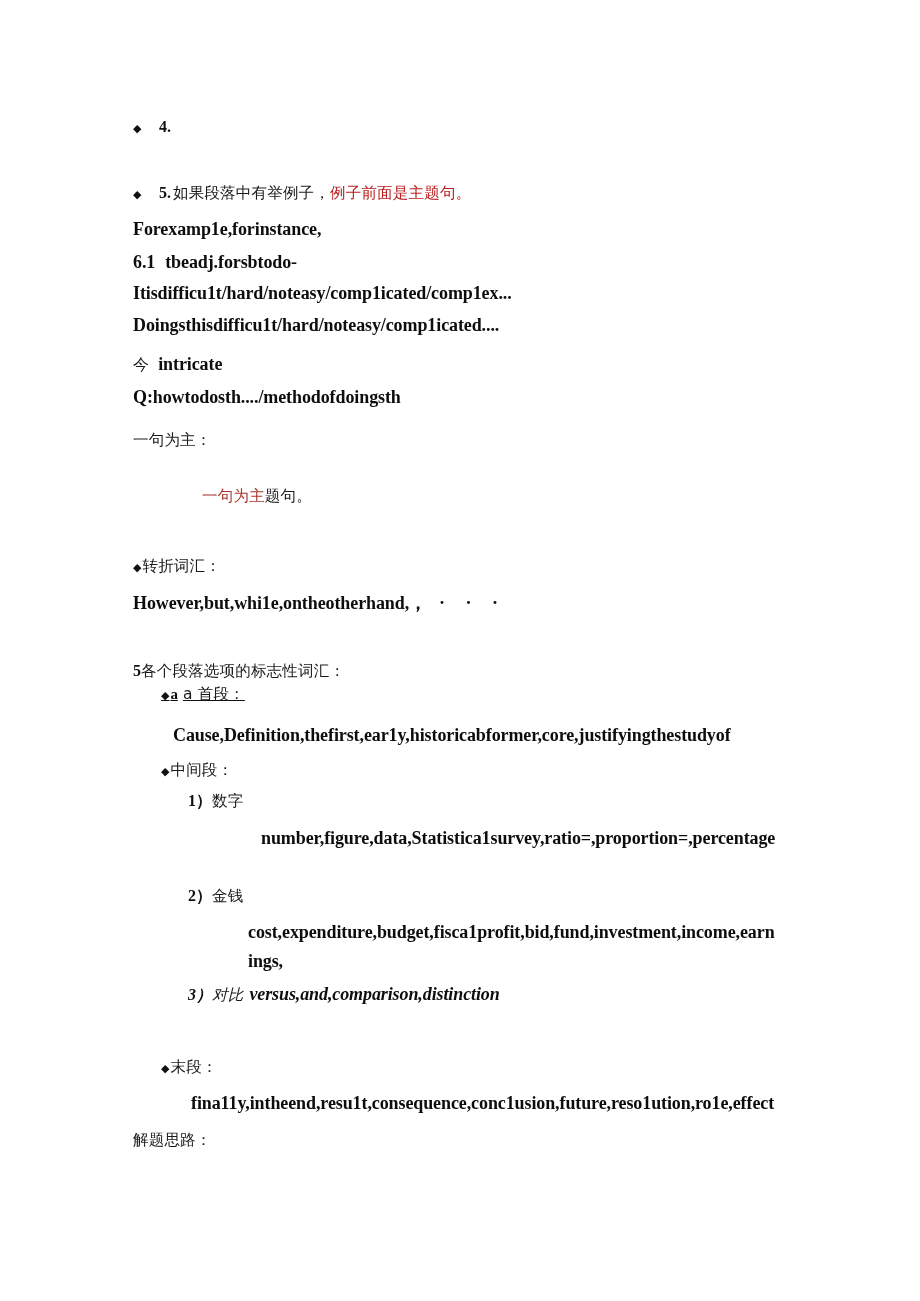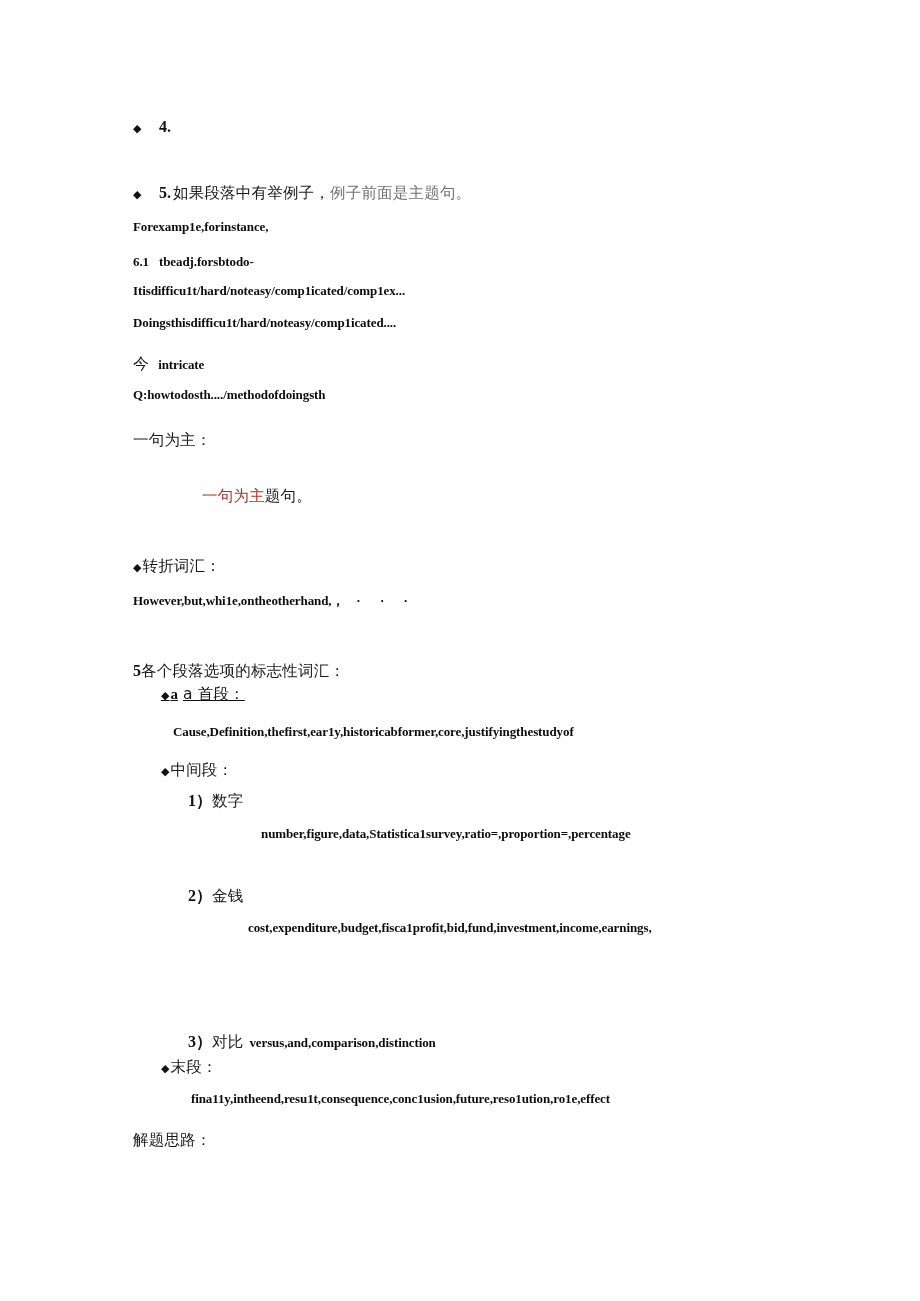--- a/index.html
+++ b/index.html
@@ -39,21 +39,21 @@
 
   .cn {
     font-family: "DejaVu Sans", "Liberation Sans", sans-serif;
     font-size: 15.5px;
     color: #1a1a1a;
     letter-spacing: 0.2px;
   }
   .en {
     font-family: "Liberation Serif", "DejaVu Serif", serif;
     font-weight: bold;
-    font-size: 13px;
+    font-size: 18px;
     color: #0d0d0d;
     letter-spacing: -0.1px;
   }
   .enwrap {
     word-break: break-all;
     overflow-wrap: anywhere;
   }
 
   .bullet-row {
     display: flex;
@@ -73,21 +73,21 @@
     flex: 0 0 auto;
     margin-right: 1px;
   }
 
   .num-b {
     font-family: "Liberation Serif", "DejaVu Serif", serif;
     font-weight: bold;
     font-size: 16px;
   }
 
-  .red { color: #737373; }
+  .red { color: #b91c1c; }
   .darkred { color: #a8342a; }
 
   
   .row { position: absolute; left: 0; width: 660px; }
 </style>
 </head>
 <body>
 
 <div class="page">
   <div class="body-col">
@@ -156,21 +156,21 @@
     </div>
 
     <div class="row en ln enwrap" style="top:824px; padding-left:128px; width:520px; line-height:1.6;">number,figure,data,Statistica1survey,ratio=,proportion=,percentage</div>
 
     <div class="row" style="top:886px; padding-left:55px;">
       <span class="num-b">2）</span><span class="cn">金钱</span>
     </div>
 
     <div class="row en ln enwrap" style="top:918px; padding-left:115px; width:530px; line-height:1.6;">cost,expenditure,budget,fisca1profit,bid,fund,investment,income,earnings,</div>
 
-    <div class="row" style="top:1032px; padding-left:55px;">
+    <div class="row" style="top:984px; padding-left:55px;font-style:italic;">
       <span class="num-b">3）</span><span class="cn">对比</span><span class="en" style="margin-left:6px;">versus,and,comparison,distinction</span>
     </div>
 
     <div class="row" style="top:1057px; padding-left:28px;">
       <span class="bullet bullet-sm">◆</span><span class="cn">末段：</span>
     </div>
 
     <div class="row en ln enwrap" style="top:1089px; padding-left:58px; width:595px; line-height:1.6;">fina11y,intheend,resu1t,consequence,conc1usion,future,reso1ution,ro1e,effect</div>
 
     <div class="row cn ln" style="top:1133px;">解题思路：</div>

